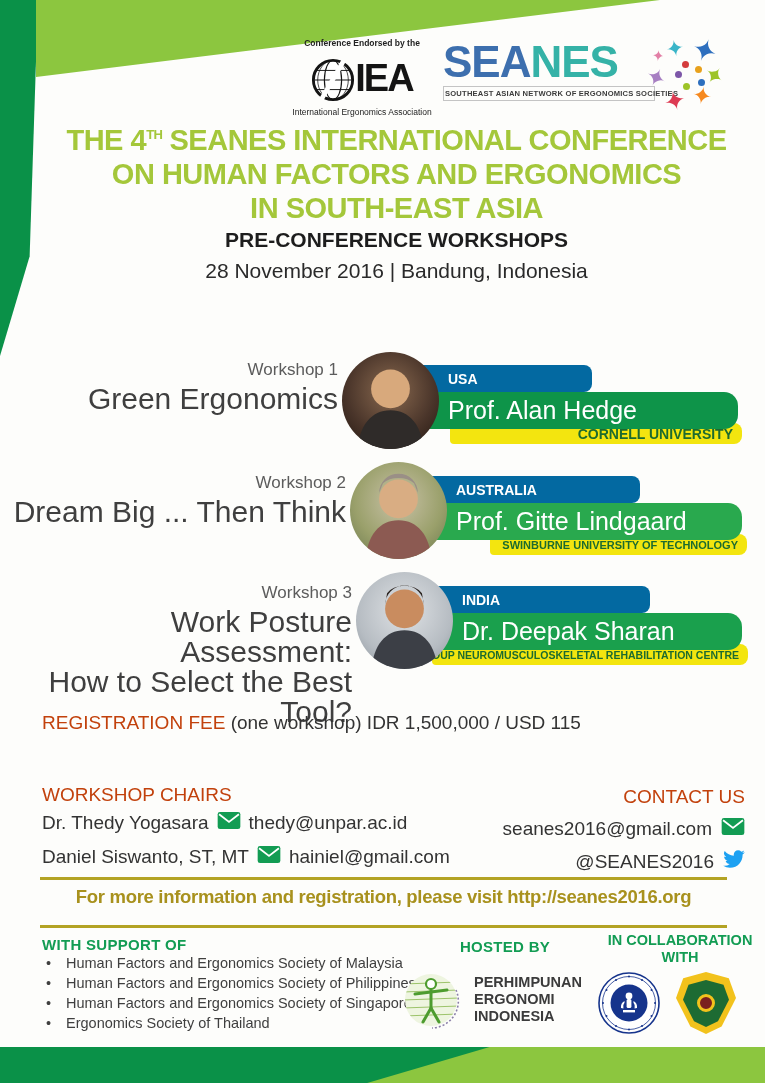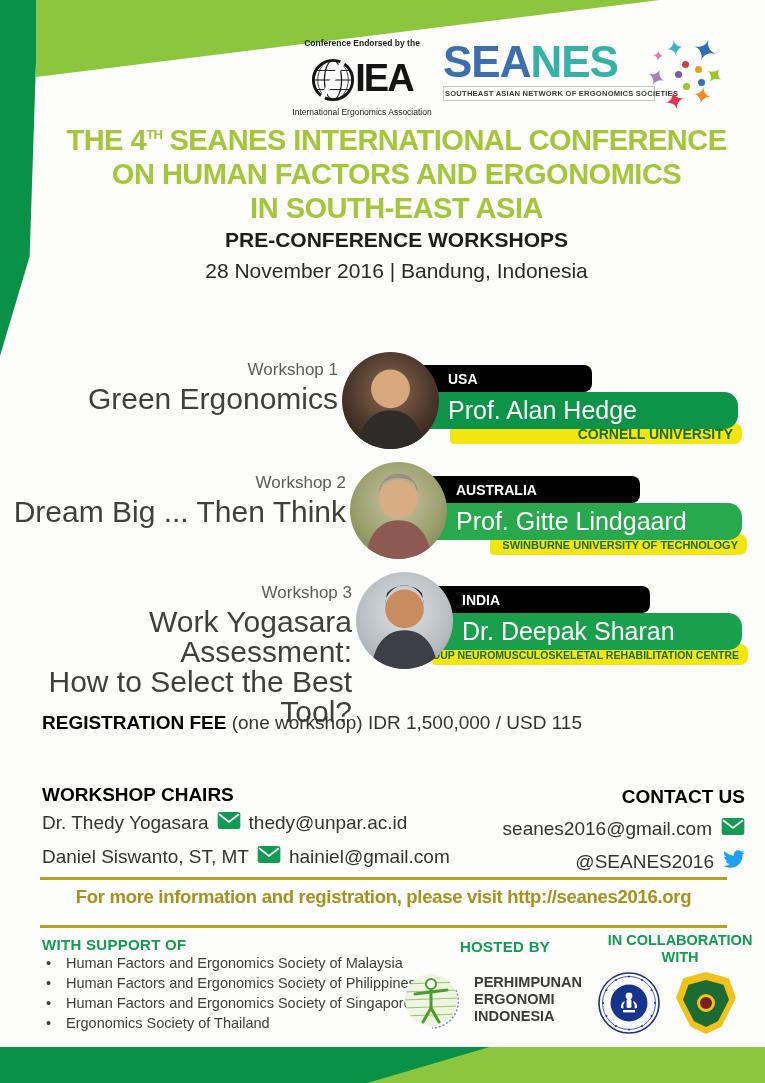--- a/index.html
+++ b/index.html
@@ -38,21 +38,21 @@
   .t-sp{margin-left:7px;}
   .subtitle{position:absolute;left:38px;right:10px;top:228px;text-align:center;color:#1d1d1d;}
   .sub-head{font-size:21px;font-weight:bold;letter-spacing:0;}
   .sub-date{font-size:21px;margin-top:7px;font-weight:400;color:#2a2a2a;}
   
   .ws-text{position:absolute;text-align:right;}
   .ws-label{font-size:17px;color:#5c5c5c;}
   .ws-title{font-size:30px;color:#3f3f3f;margin-top:4px;line-height:30px;}
   .photo{position:absolute;width:97px;height:97px;border-radius:50%;overflow:hidden;z-index:3;}
   .photo svg{display:block;width:100%;height:100%;}
-  .ribbon-country{position:absolute;background:#000000;color:#fff;font-weight:bold;font-size:14px;
+  .ribbon-country{position:absolute;background:#0369a1;color:#fff;font-weight:bold;font-size:14px;
     z-index:2;border-radius:3px 8px 8px 3px;display:flex;align-items:center;padding-left:50px;box-sizing:border-box;}
   .ribbon-name{position:absolute;color:#fff;font-size:25px;z-index:2;border-radius:4px 14px 14px 4px;
     display:flex;align-items:center;padding-left:50px;box-sizing:border-box;}
   .ribbon-aff{position:absolute;background:#f3e50f;color:#1c6b2f;font-weight:bold;z-index:1;
     border-radius:4px 8px 8px 4px;display:flex;align-items:center;justify-content:flex-end;
     padding-right:9px;box-sizing:border-box;white-space:nowrap;}
   
   .w1 .ws-text{left:0;width:338px;top:360px;}
   .w1 .photo{left:342px;top:352px;}
   .w1 .ribbon-country{left:398px;top:365px;width:194px;height:27px;}
@@ -63,21 +63,21 @@
   .w2 .ribbon-country{left:406px;top:476px;width:234px;height:27px;}
   .w2 .ribbon-name{left:406px;top:503px;width:336px;height:37px;background:#29a94e;}
   .w2 .ribbon-aff{left:490px;top:534px;width:257px;height:21px;font-size:11px;}
   .w3 .ws-text{left:0;width:352px;top:583px;}
   .w3 .photo{left:356px;top:572px;}
   .w3 .ribbon-country{left:412px;top:586px;width:238px;height:27px;}
   .w3 .ribbon-name{left:412px;top:613px;width:330px;height:37px;background:#1aa04d;}
   .w3 .ribbon-aff{left:432px;top:644px;width:316px;height:21px;font-size:10.5px;}
   
   .info-line{position:absolute;left:42px;font-size:19px;color:#333;white-space:nowrap;}
-  .green-label{color:#000000;font-weight:bold;}
+  .green-label{color:#c2410c;font-weight:normal;}
   .chair-row{position:absolute;left:42px;display:flex;align-items:center;gap:8px;font-size:19px;color:#333;white-space:nowrap;}
   .contact{position:absolute;right:20px;text-align:right;}
   .contact-row{display:flex;align-items:center;justify-content:flex-end;gap:9px;font-size:19px;color:#333;margin-top:10px;white-space:nowrap;}
   .env{width:24px;height:17px;flex:0 0 auto;}
   .tw{width:22px;height:18px;flex:0 0 auto;}
   
   .rule{position:absolute;left:40px;right:38px;height:3px;background:#b3a324;}
   .banner-text{position:absolute;left:40px;right:38px;top:886px;text-align:center;
     font-size:18.5px;font-weight:bold;color:#a8911d;letter-spacing:-.3px;white-space:nowrap;}
   
@@ -205,21 +205,21 @@
       </svg>
     </div>
     <div class="ribbon-country">AUSTRALIA</div>
     <div class="ribbon-name">Prof. Gitte Lindgaard</div>
     <div class="ribbon-aff">SWINBURNE UNIVERSITY OF TECHNOLOGY</div>
   </div>
 
   <div class="w3">
     <div class="ws-text">
       <div class="ws-label">Workshop 3</div>
-      <div class="ws-title">Work Yogasara Assessment:</div>
+      <div class="ws-title">Work Posture Assessment:</div>
       <div class="ws-title" style="margin-top:0;">How to Select the Best Tool?</div>
     </div>
     <div class="photo">
       <svg viewBox="0 0 100 100">
         <defs>
             <radialGradient id="bg3" cx="50%" cy="40%" r="75%">
           <stop offset="0%" stop-color="#dfe2e5"></stop>
               <stop offset="65%" stop-color="#b6bcc2"></stop>
               <stop offset="100%" stop-color="#8d959c"></stop>
         </radialGradient>

